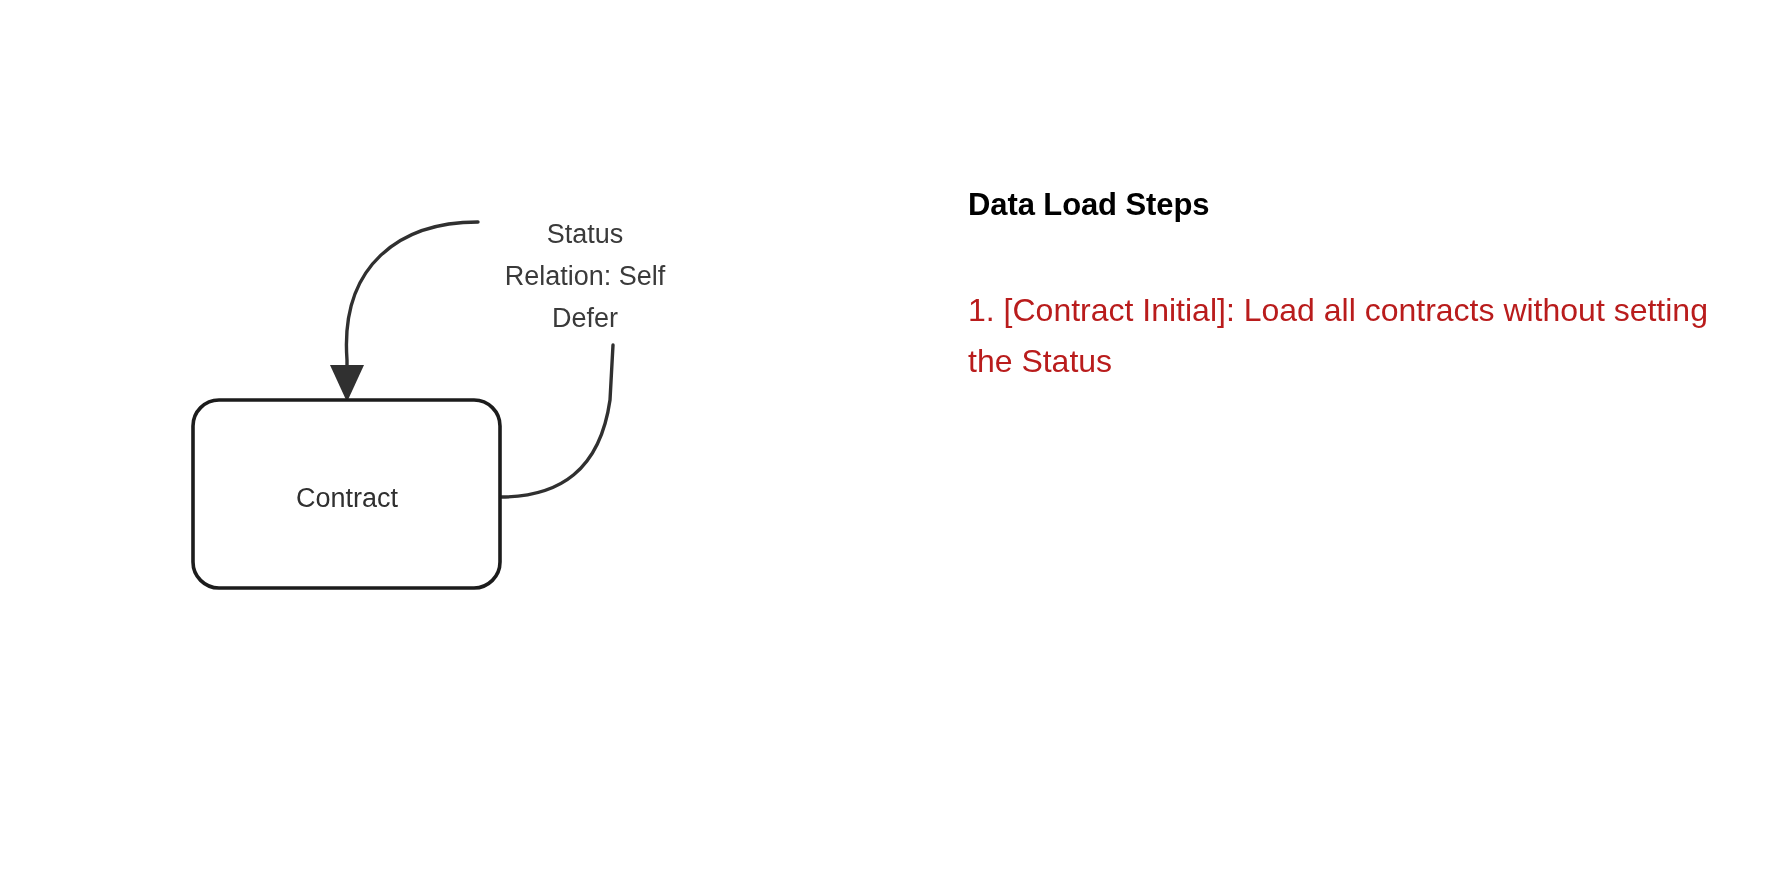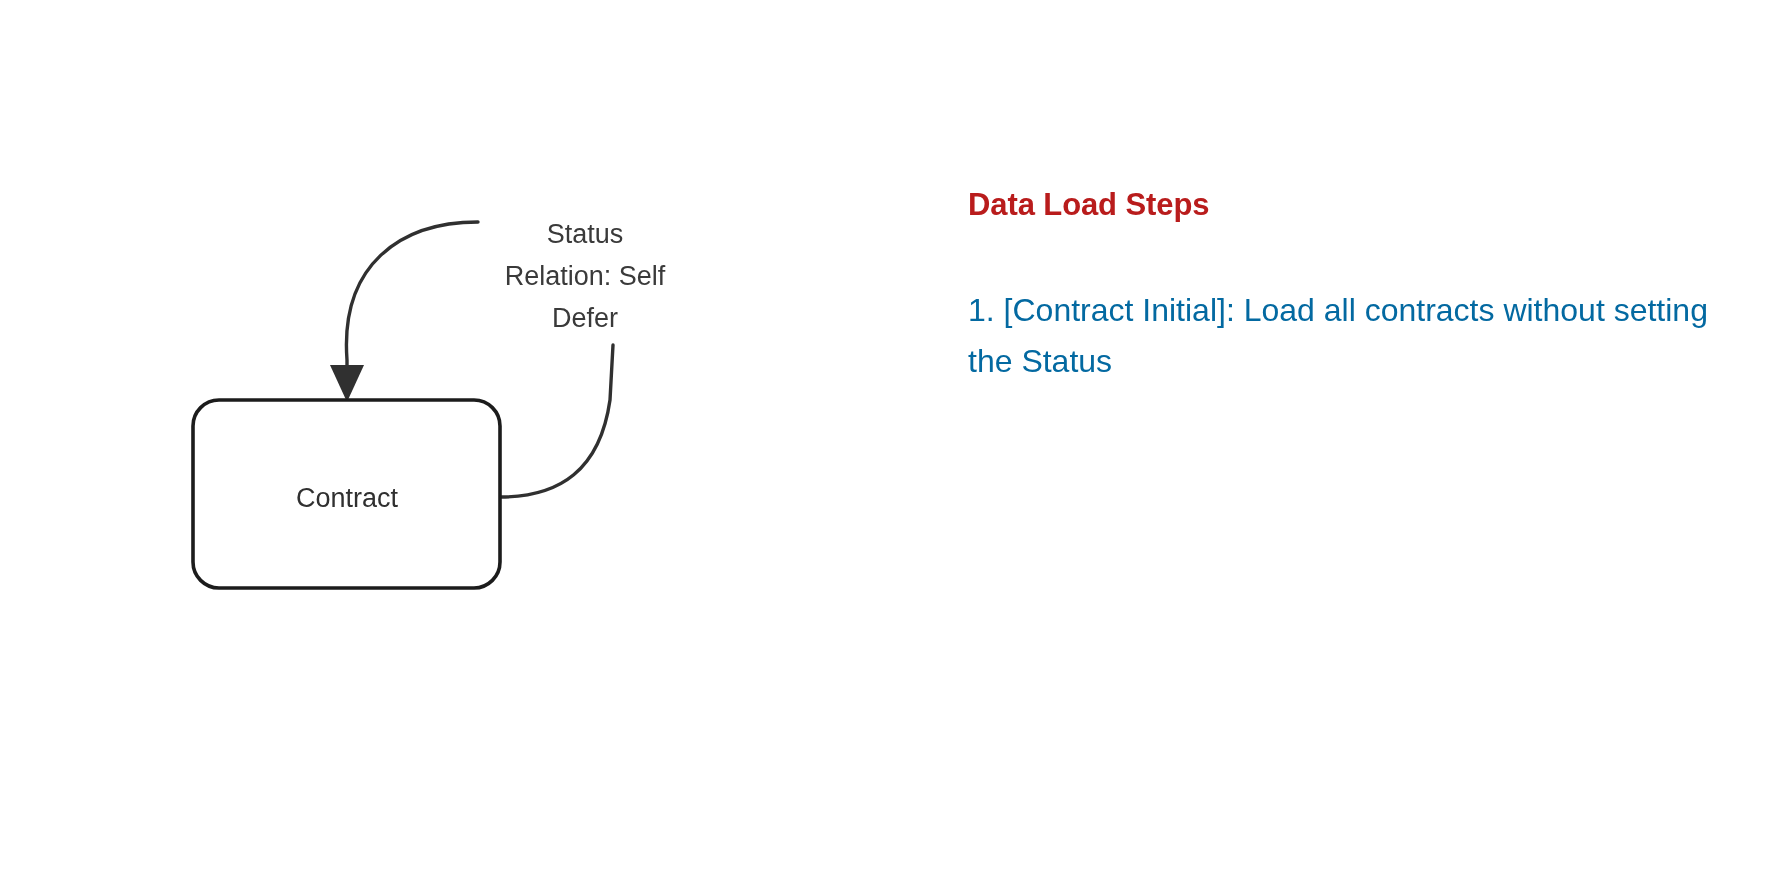--- a/index.html
+++ b/index.html
@@ -80,30 +80,30 @@
   #text-panel {
     position: absolute;
     left: 968px;
     top: 186px;
     width: 740px;
   }
 
   #steps-heading {
     font-size: 31px;
     font-weight: bold;
-    color: #b91c1c;
+    color: #000000;
     letter-spacing: -0.1px;
     margin: 0 0 62px 0;
     line-height: 1.2;
   }
 
   .step-item {
     font-size: 32px;
     font-weight: normal;
-    color: #0369a1;
+    color: #b91c1c;
     line-height: 1.60;
     margin: 0 0 52px 0;
     max-width: 740px;
   }
 
   .step-item:last-child {
     margin-bottom: 0;
   }
 </style>
 </head>

